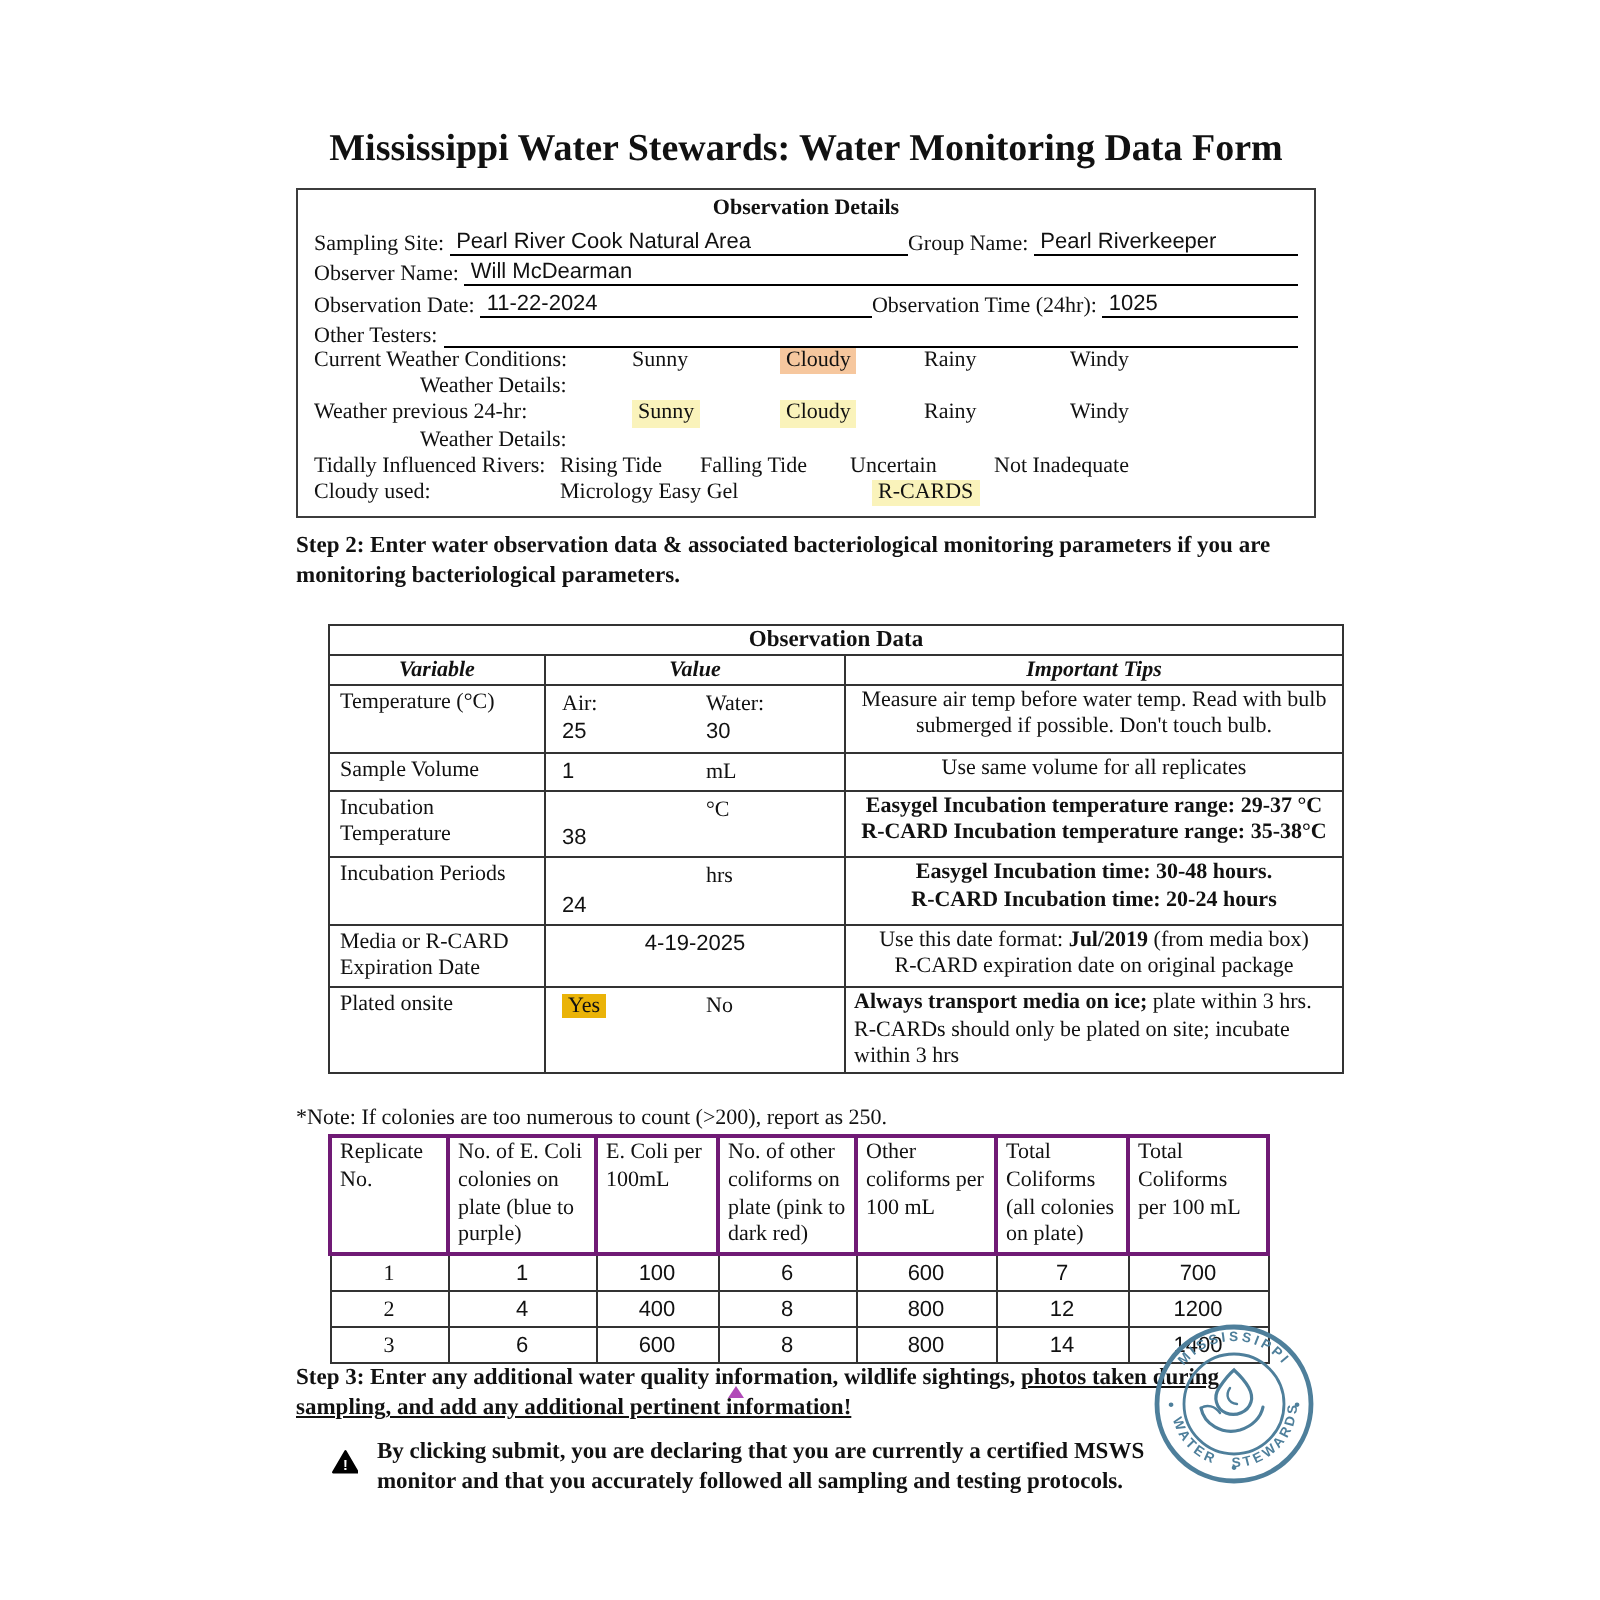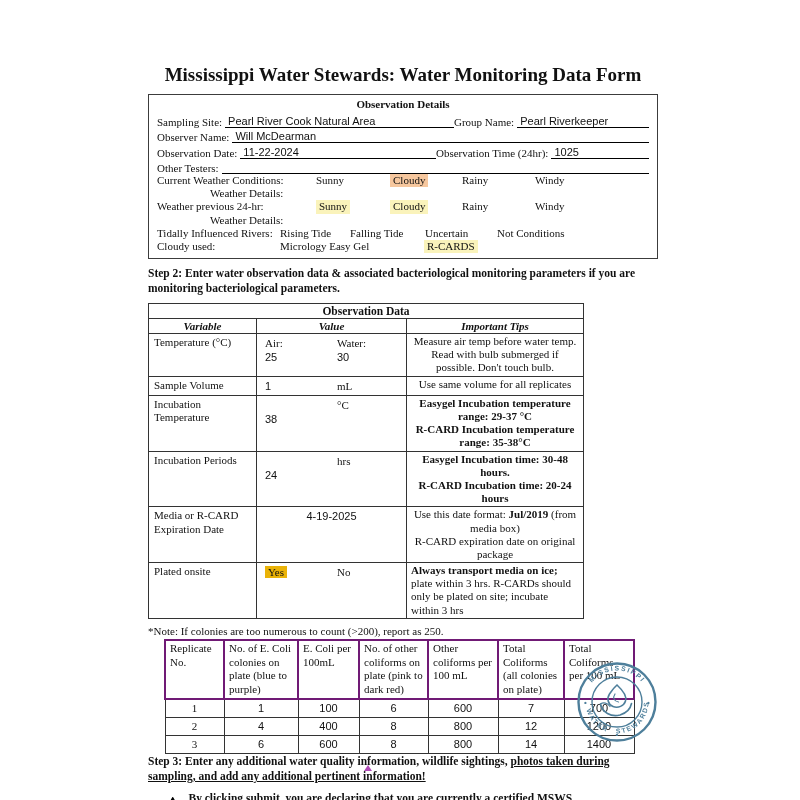--- a/index.html
+++ b/index.html
@@ -20,21 +20,21 @@
   .grow1{flex:1 1 auto;}
   .grow2{flex:2 1 auto;}
   .orow{position:relative;height:13.2px;line-height:13.2px;}
   .orow .ilbl{margin-left:53px;}
   .opt{position:absolute;top:0;white-space:nowrap;}
   .hl-y{background:#faf3bb;padding:0 3px;}
   .hl-p{background:#f6c79e;padding:0 3px;}
   .hl-g{background:#eab308;padding:0 3px;}
 
   
-  table.odata{border-collapse:collapse;width:436px;font-size:11px;table-layout:fixed;margin:0;}
+  table.odata{border-collapse:collapse;width:508px;font-size:11px;table-layout:fixed;margin:16px;}
   .odata td{border:1px solid #333;vertical-align:top;}
   .odata .thead{font-weight:700;text-align:center;font-size:11.5px;padding:1px;}
   .odata .chead{font-weight:700;font-style:italic;text-align:center;padding:1px;}
   .var{padding:2px 5px;line-height:1.2;}
   .val{padding:2px 0 2px 8px;line-height:1.3;}
   .val.ctr{text-align:center;padding-left:0;}
   .w72{display:inline-block;width:72px;}
   .sans{font-family:"Liberation Sans",sans-serif;}
   .tip{padding:1px 4px;text-align:center;line-height:1.2;}
   .tip.left{text-align:left;}
@@ -125,27 +125,27 @@
       <div class="orow">
         <span class="lbl ilbl">Weather Details:</span>
       </div>
 
 
       <div class="orow">
         <span class="lbl">Tidally Influenced Rivers:</span>
         <span class="opt" style="left:123px">Rising Tide</span>
         <span class="opt" style="left:193px">Falling Tide</span>
         <span class="opt" style="left:268px">Uncertain</span>
-        <span class="opt" style="left:340px">Not Conditions</span>
+        <span class="opt" style="left:340px">Not Inadequate</span>
       </div>
 
       <div class="orow">
         <span class="lbl">Cloudy used:</span>
         <span class="opt" style="left:123px">Micrology Easy Gel</span>
-        <span class="opt hl-y" style="left:267px">R-CARDS</span>
+        <span class="opt hl-y" style="left:279px">R-CARDS</span>
       </div>
     </div>
 
     <p class="step">Step 2: Enter water observation data &amp; associated bacteriological monitoring parameters if you are monitoring bacteriological parameters.</p>
 
     <table class="odata">
       <colgroup>
           <col style="width:108px">
           <col style="width:150px">
           <col>

